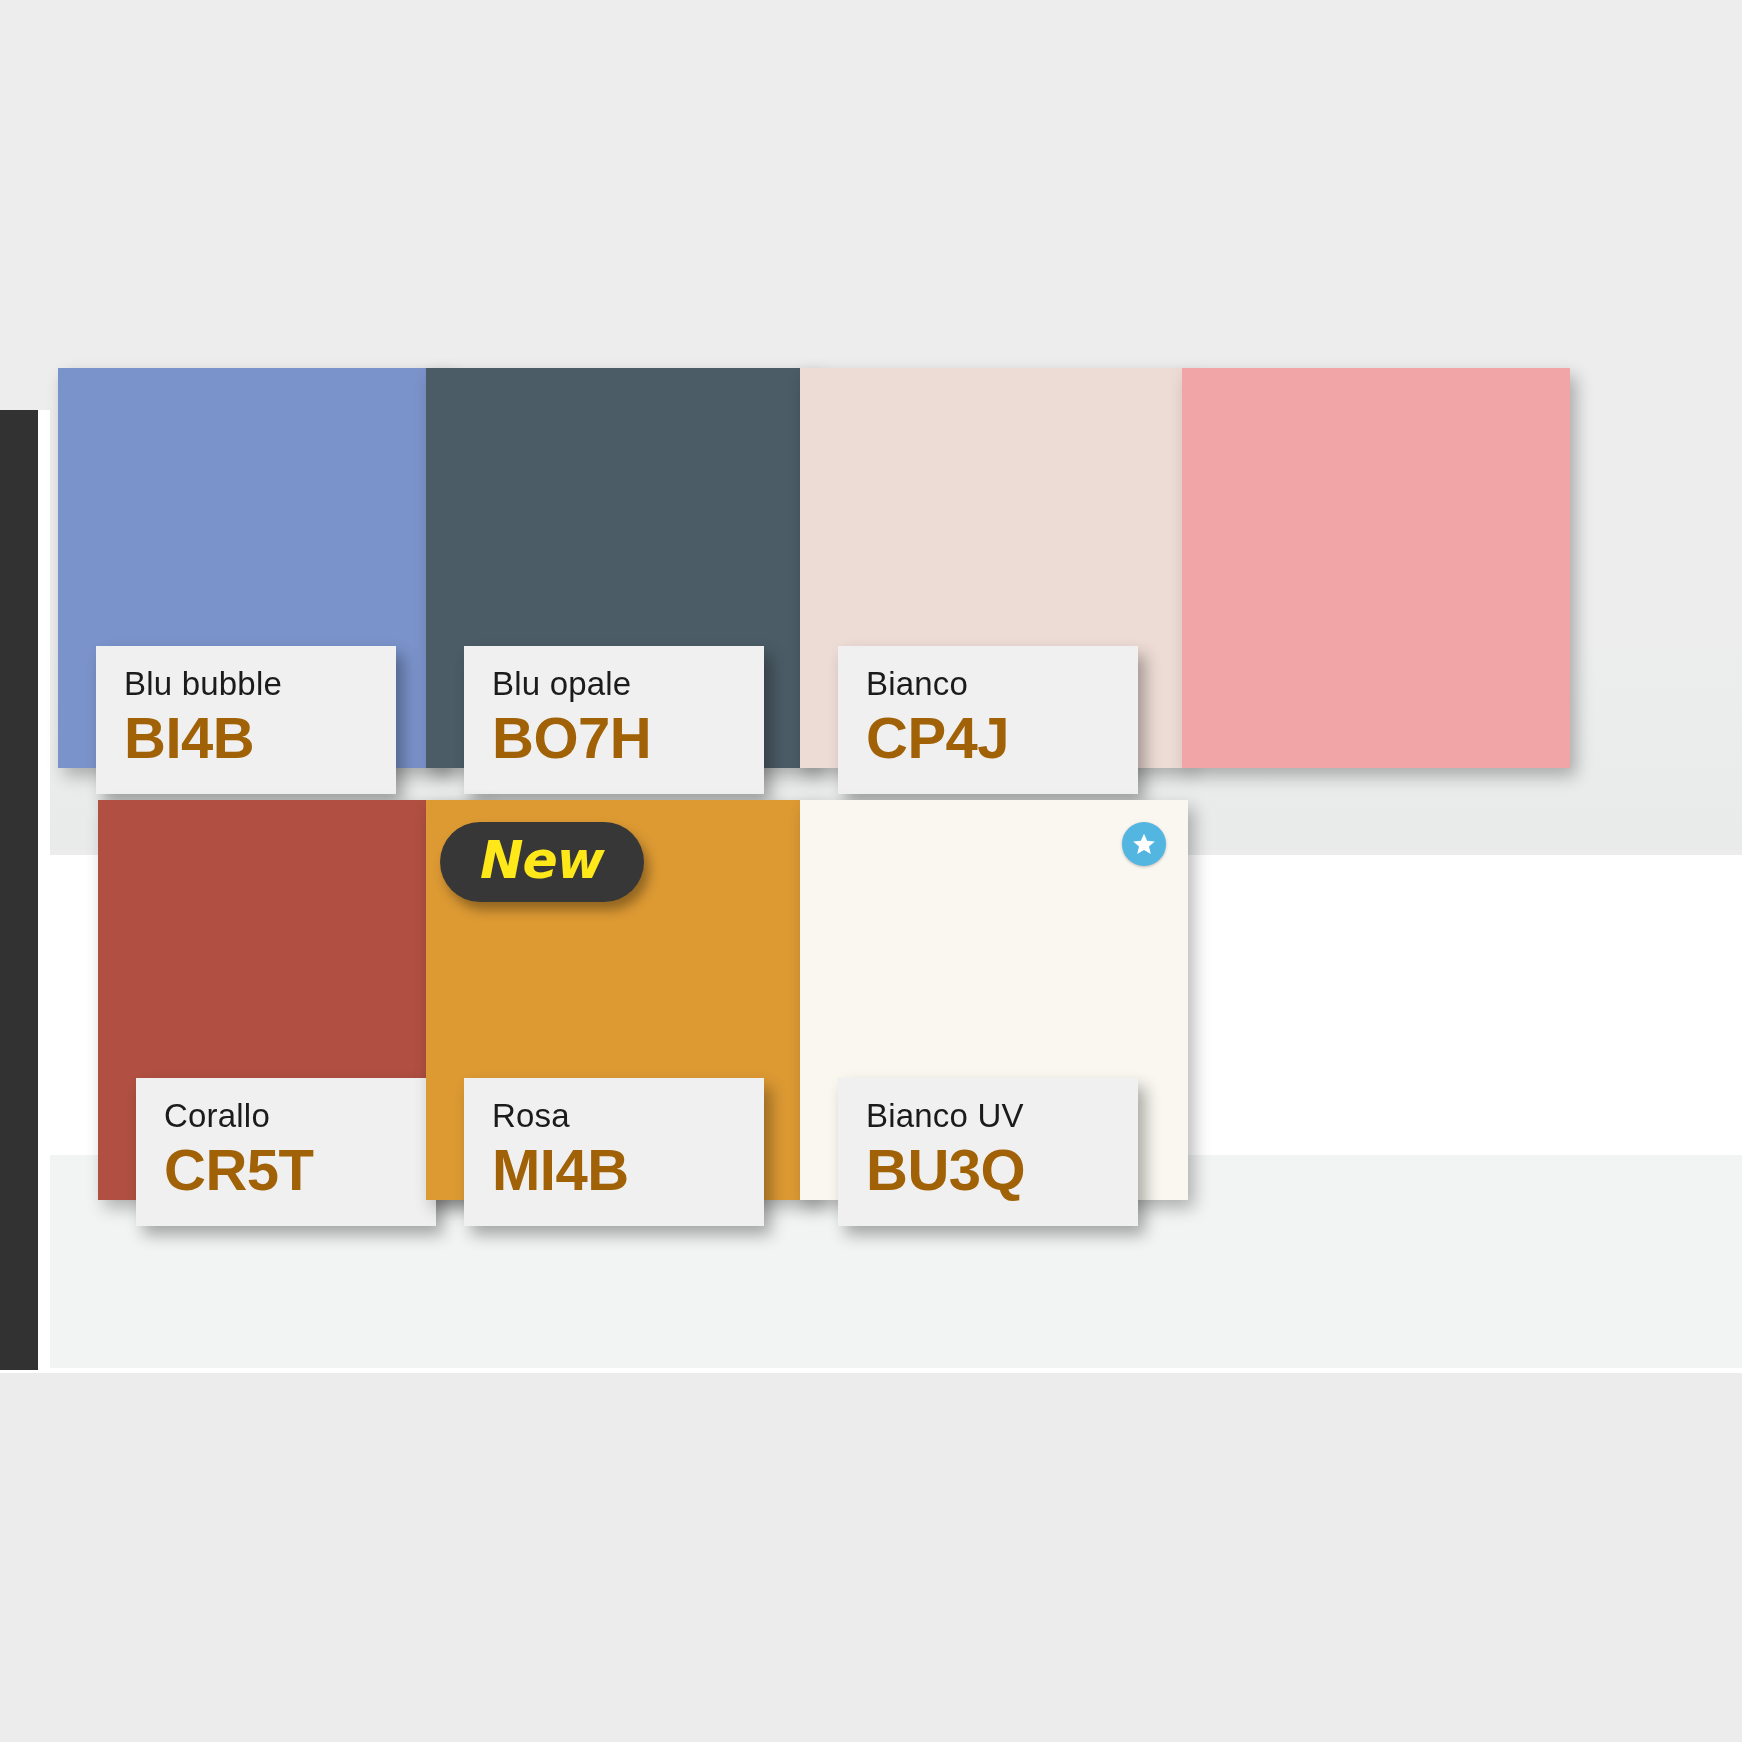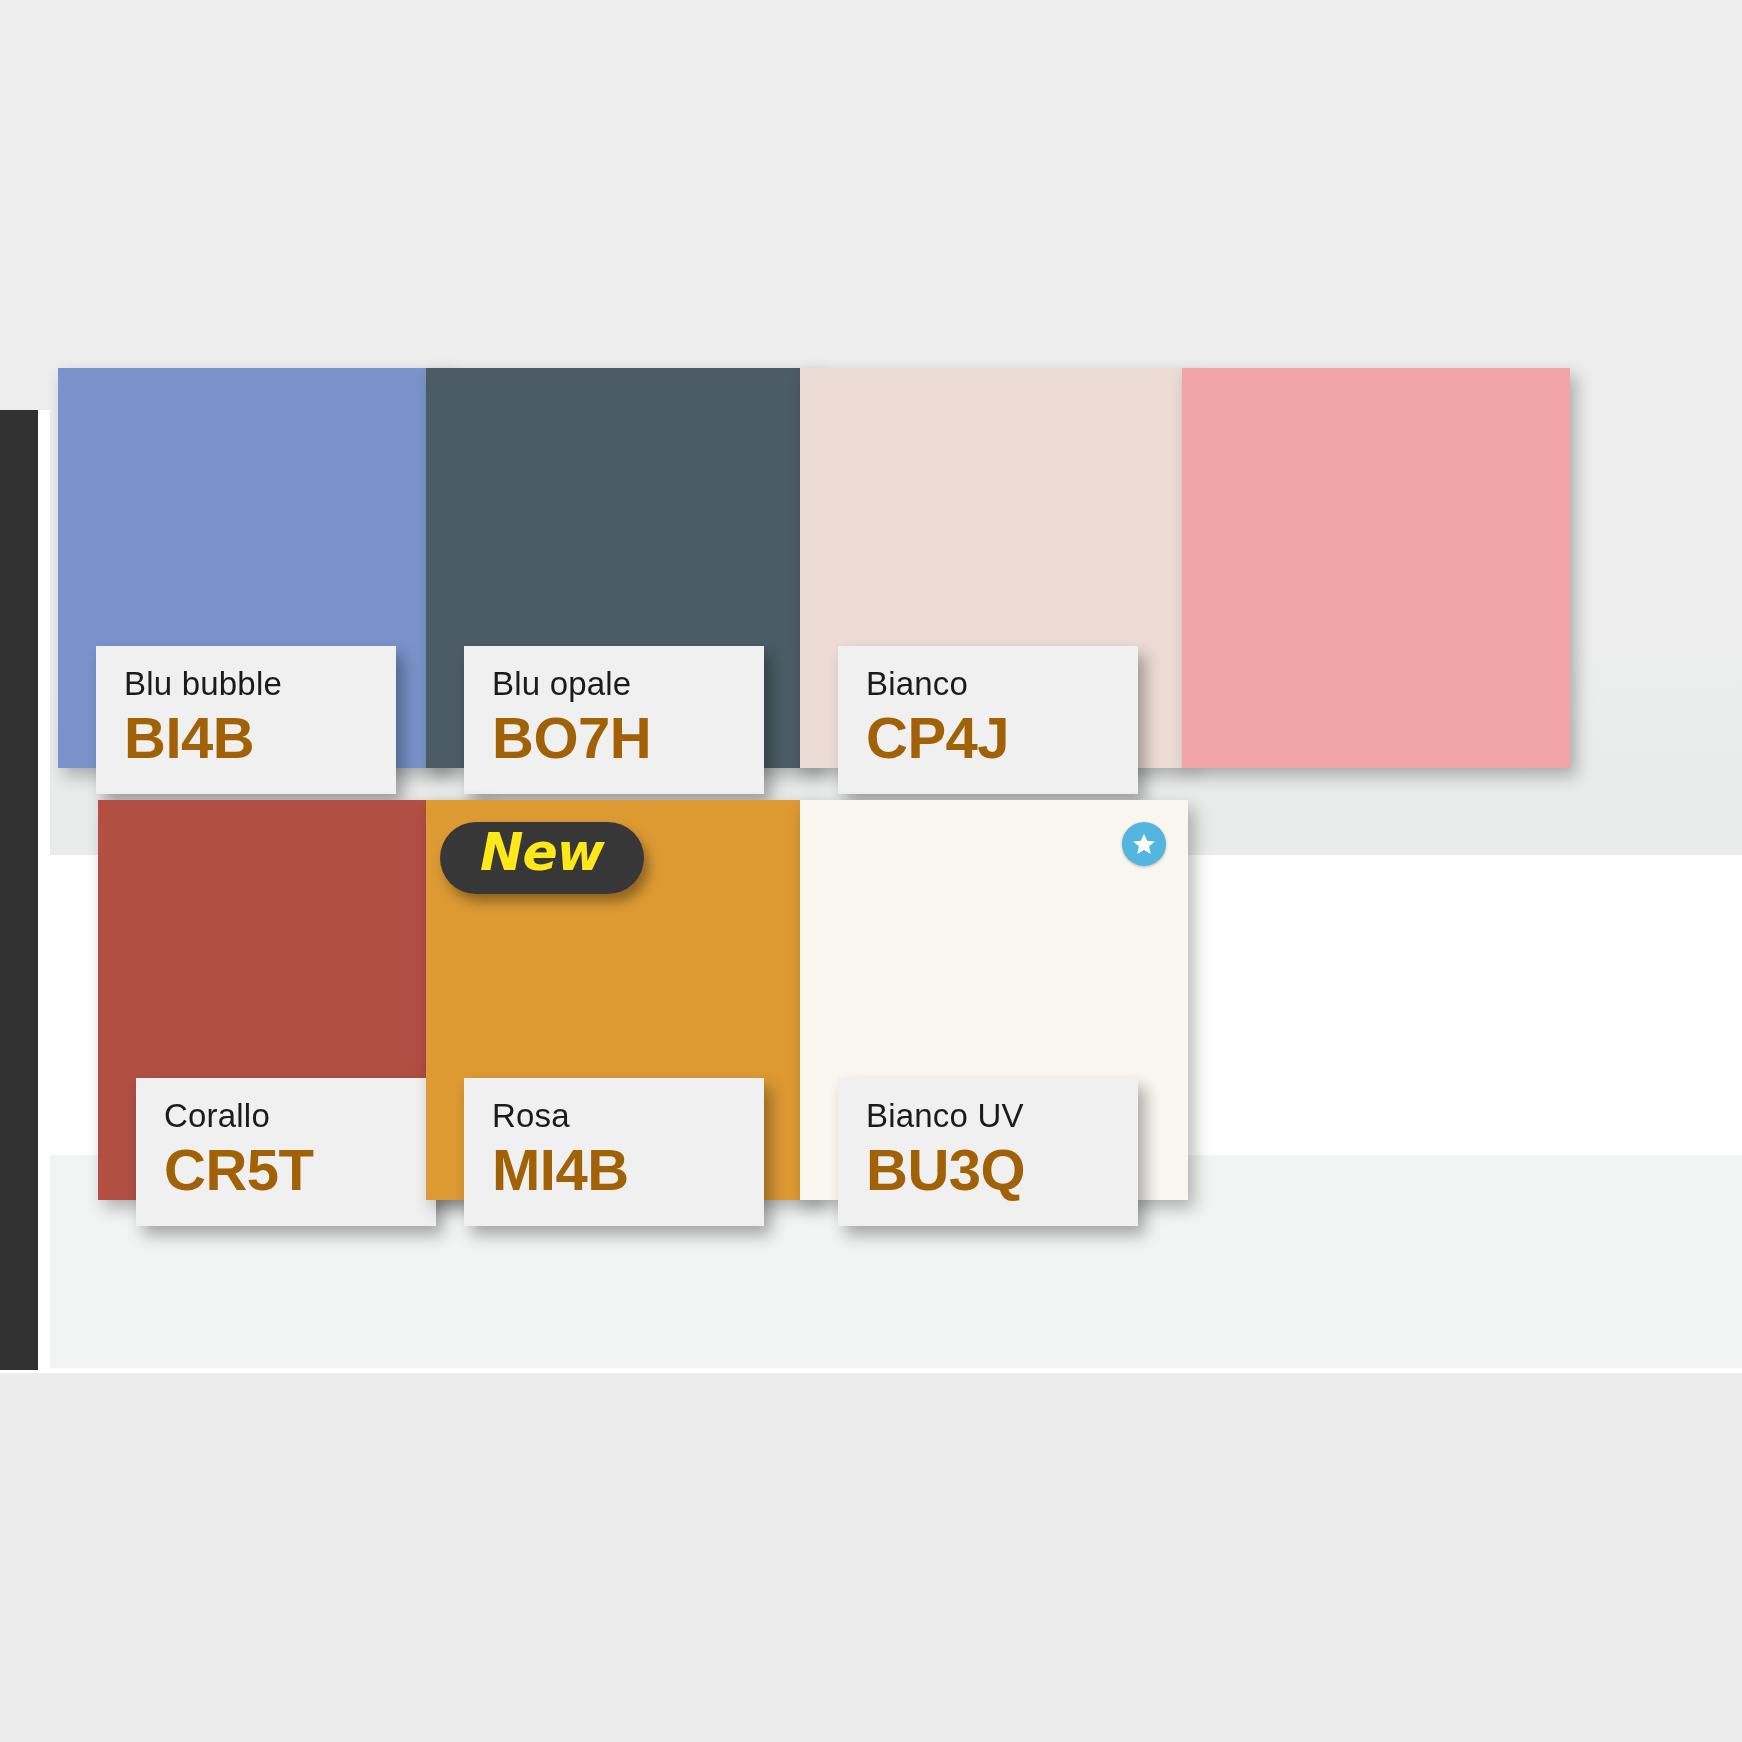--- a/index.html
+++ b/index.html
@@ -122,21 +122,21 @@
     white-space: nowrap;
   }
 
   
   .new-badge {
     position: absolute;
     left: 14px;
     top: 22px;
     background: #373737;
     border-radius: 48px;
-    padding: 4px 40px 16px 40px;
+    padding: 12px 40px 16px 40px;
     box-shadow: 5px 8px 12px rgba(0,0,0,0.35);
   }
   .new-badge-text {
     font-family: "DejaVu Sans", sans-serif;
     font-size: 52px;
     font-style: italic;
     font-weight: 700;
     color: #ffe81a;
     line-height: 1;
     letter-spacing: -1px;

